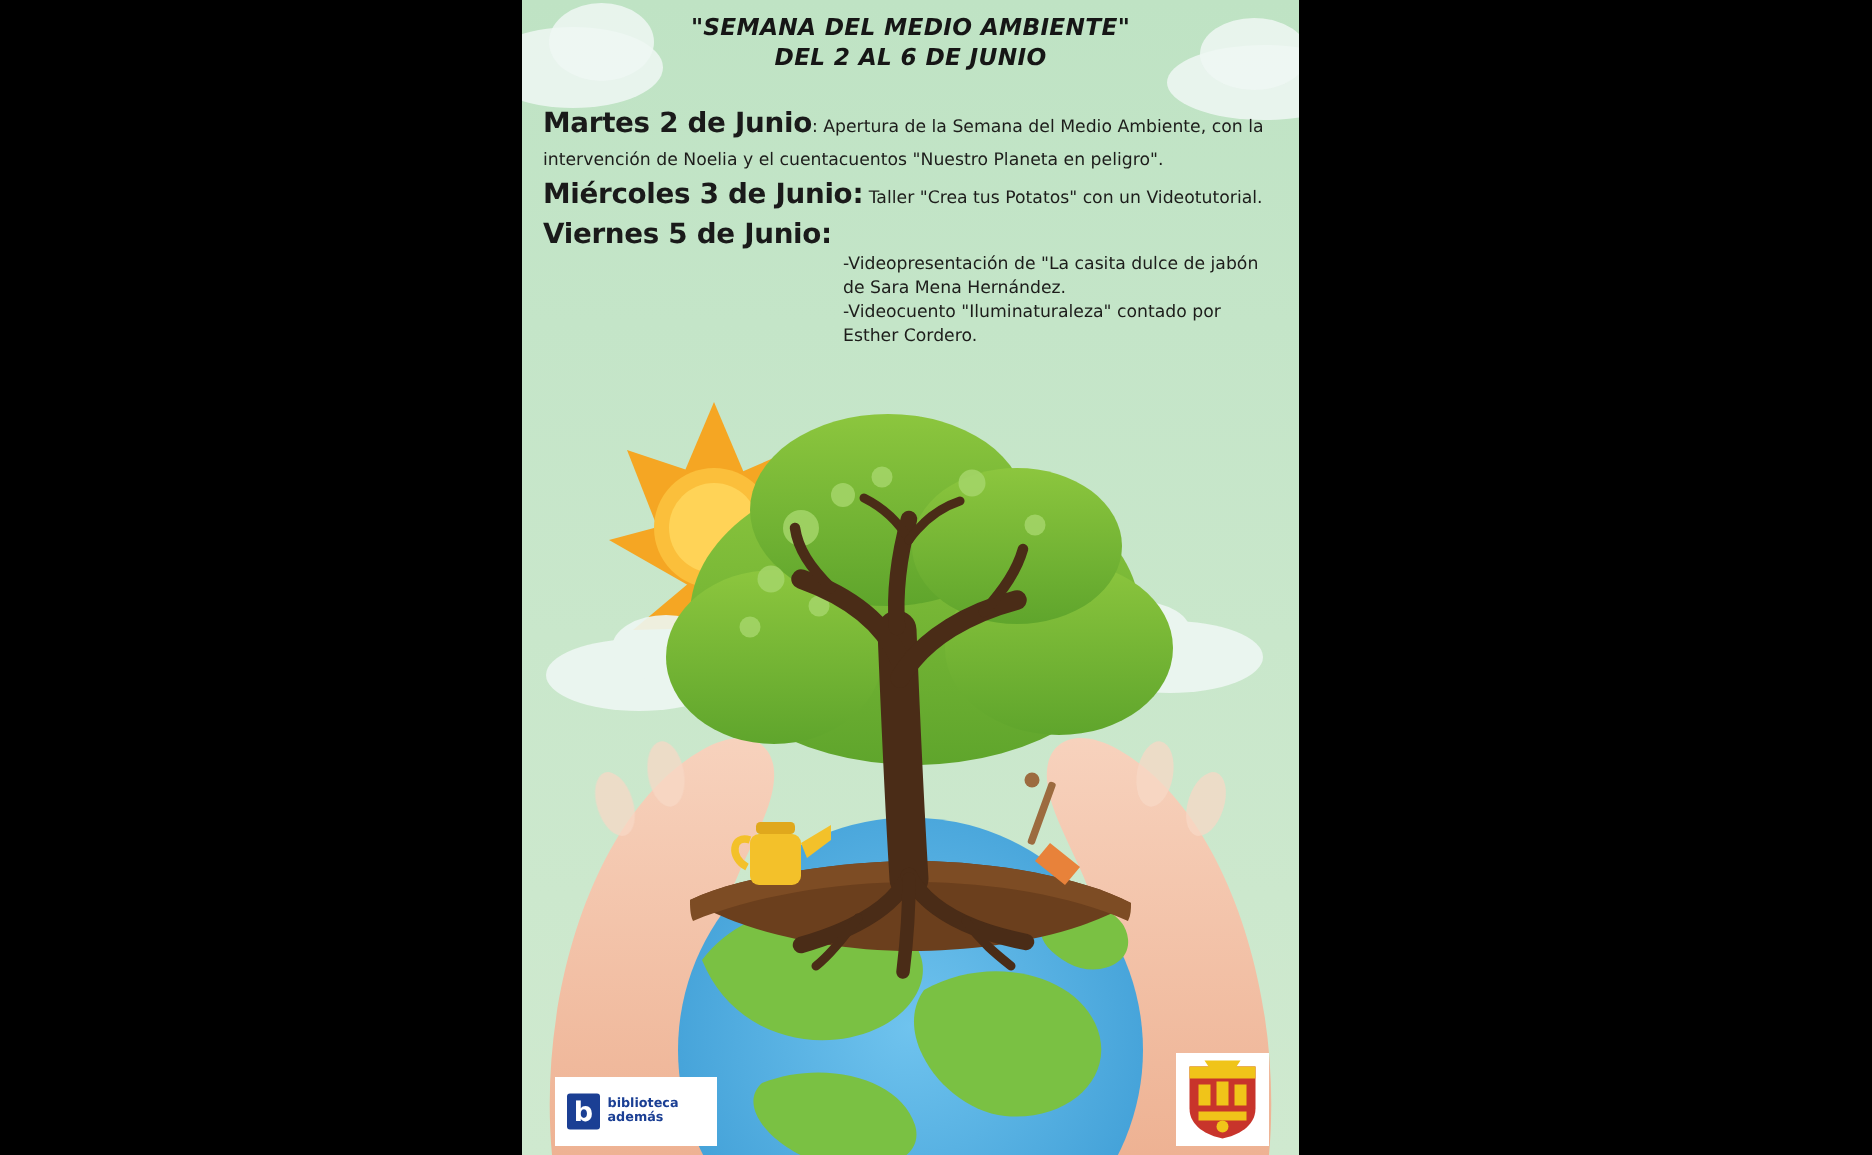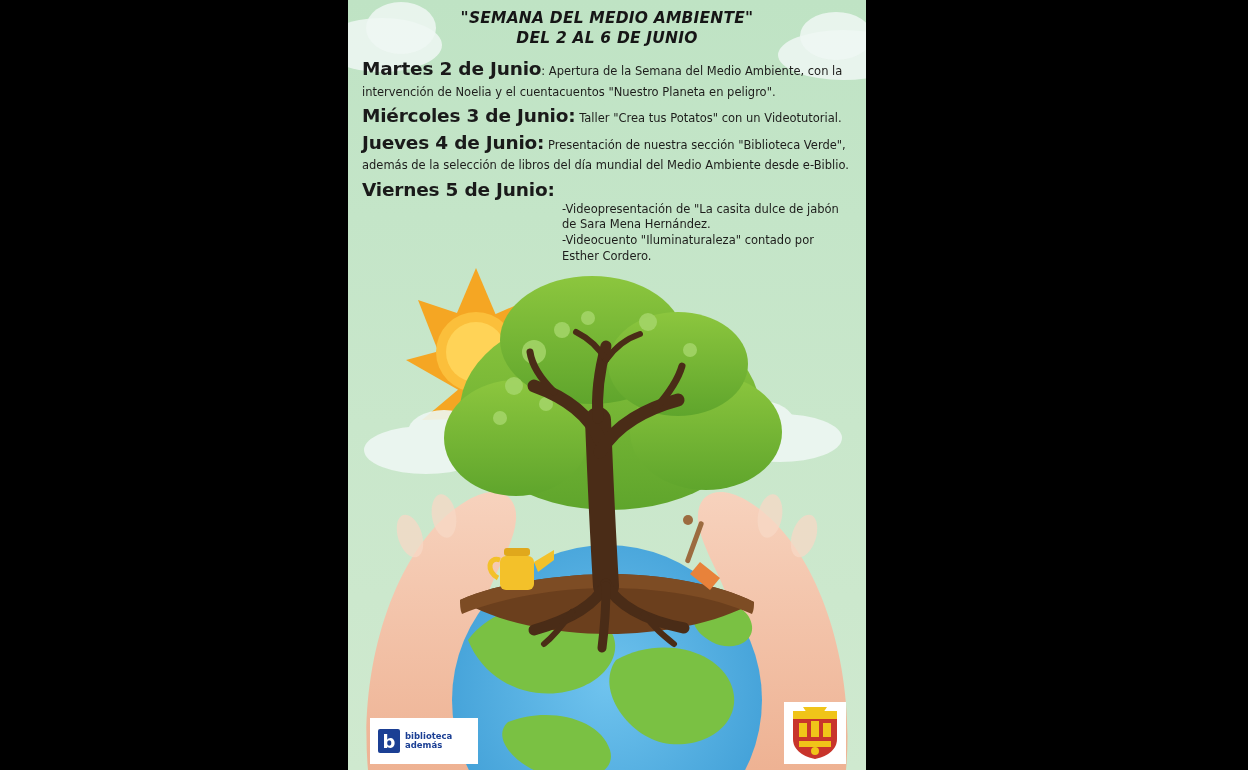--- a/index.html
+++ b/index.html
@@ -55,21 +55,21 @@
     letter-spacing: .2px;
     line-height: 1.32;
     color: #161616;
   }
   .title .l2 { display: block; }
 
   .day-block {
     margin-top: 3px;
     line-height: 1.28;
   }
-  .day-block.first { margin-top: 8px; }
+  .day-block.first { margin-top: 22px; }
   .day-name {
     font-weight: bold;
     font-size: 18.5px;
     color: #1a1a1a;
     letter-spacing: -.2px;
   }
   .day-name.small { font-size: 17.5px; }
   .day-text {
     font-size: 11.5px;
     color: #1d1d1b;
@@ -274,23 +274,20 @@
       </div>
 
       <div class="day-block first">
         <span class="day-name">Martes 2 de Junio</span><span class="day-text">: </span><span class="day-text">Apertura de la Semana del Medio Ambiente, con la intervención de Noelia y el cuentacuentos "Nuestro Planeta en peligro".</span>
       </div>
 
       <div class="day-block">
         <span class="day-name">Miércoles 3 de Junio:</span><span class="day-text"> </span><span class="day-text">Taller "Crea tus Potatos" con un Videotutorial.</span>
       </div>
 
-      <div class="day-block">
-        <span class="day-name">Jueves 4 de Junio:</span><span class="day-text"> </span><span class="day-text">Presentación de nuestra sección "Biblioteca Verde", además de la selección de libros del día mundial del Medio Ambiente desde e-Biblio.</span>
-      </div>
 
       <div class="day-block">
         <span class="day-name">Viernes 5 de Junio:</span>
         <div class="indent-list">
           <div>-Videopresentación de "La casita dulce de jabón de Sara Mena Hernández.</div>
           <div>-Videocuento "Iluminaturaleza" contado por Esther Cordero.</div>
         </div>
       </div>
 
     </div>

